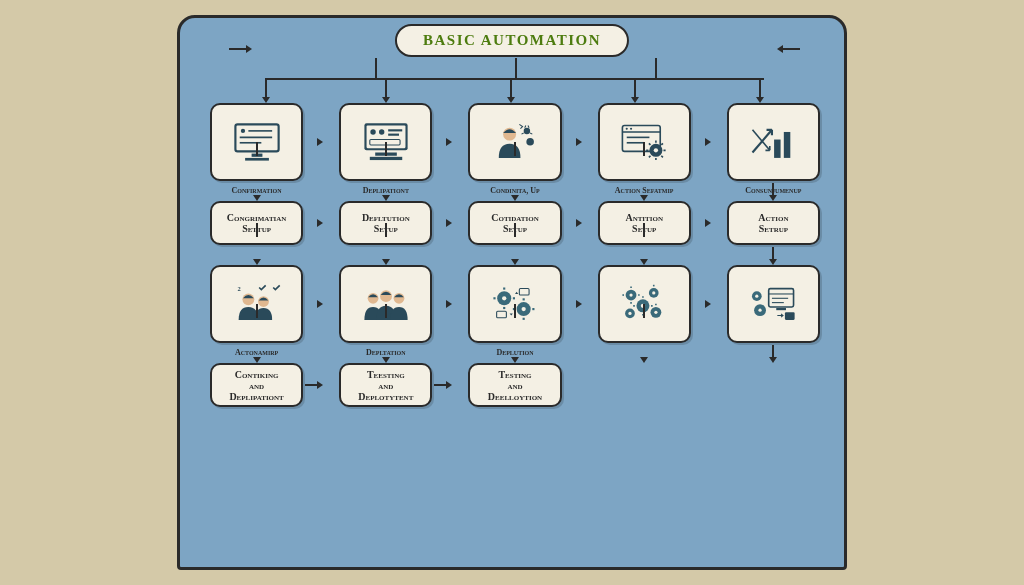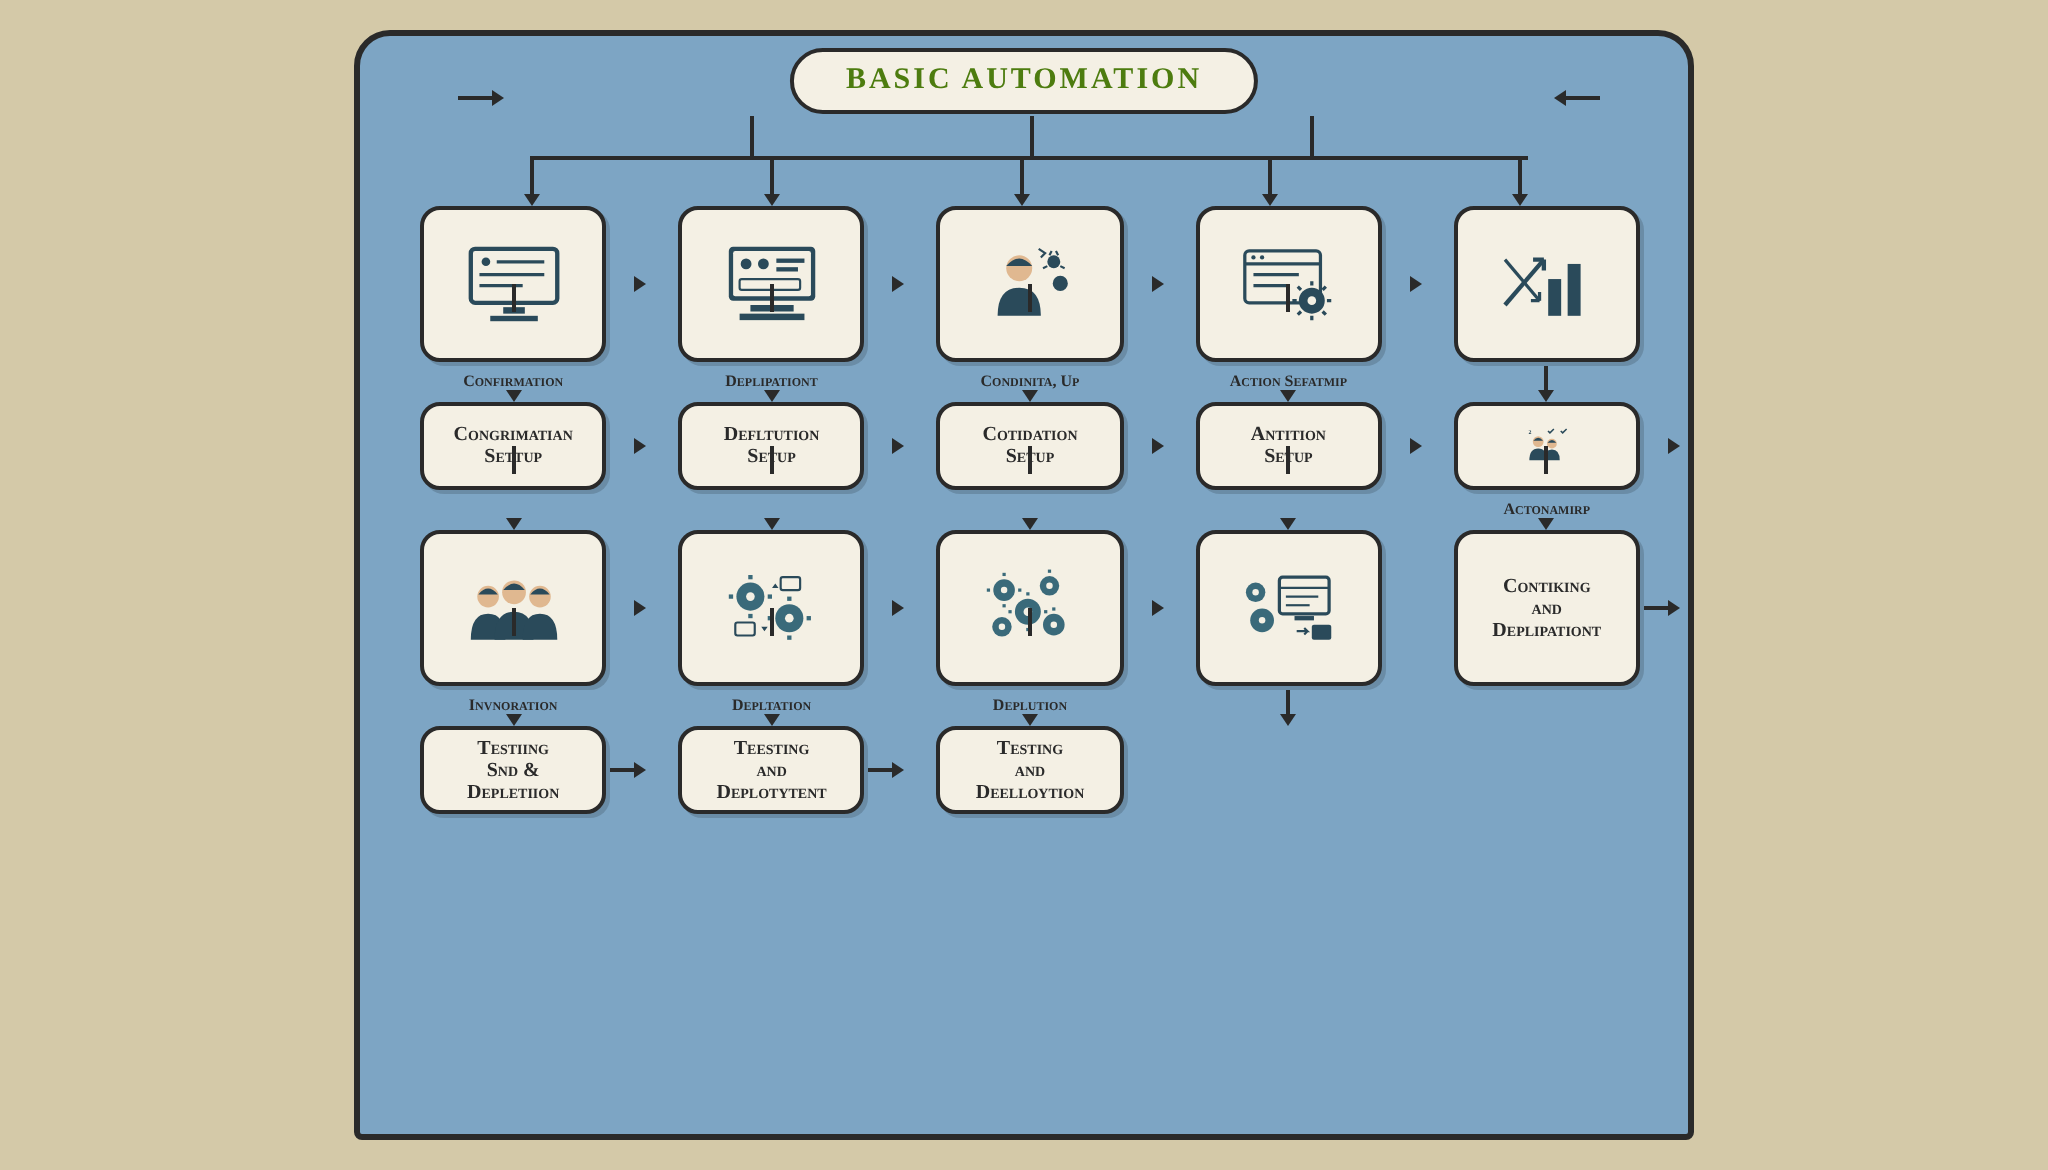--- a/index.html
+++ b/index.html
@@ -290,20 +290,26 @@
       <span style="white-space:pre-line;">Cotidation
 Setup</span>
       <span class="dn-head"></span>
     </div>
     <div class="card label-card arrow-r arrow-d">
       <span class="small-cap">Action Sefatmip</span>
       <span style="white-space:pre-line;">Antition
 Setup</span>
       <span class="dn-head"></span>
     </div>
+    <div class="card label-card arrow-d">
+      <span class="small-cap">Consunjumenup</span>
+      <span style="white-space:pre-line;">Action
+Setrup</span>
+      <span class="dn-head"></span>
+    </div>
 
     <div class="card icon-card arrow-r arrow-d">
       <span class="dn-head"></span>
       <svg class="icon-svg" viewBox="0 0 100 80">
         <circle cx="34" cy="32" r="11" fill="#e0b890"></circle>
         <path d="M24 30 q10 -12 20 0" fill="#2a4a5a"></path>
         <path d="M16 70 q0 -24 18 -24 q18 0 18 24 z" fill="#2a4a5a"></path>
         <circle cx="62" cy="36" r="10" fill="#e0b890"></circle>
         <path d="M53 34 q9 -11 18 0" fill="#2a4a5a"></path>
         <path d="M46 70 q0 -22 16 -22 q16 0 16 22 z" fill="#2a4a5a"></path>
@@ -400,26 +406,20 @@
       </svg>
     </div>
 
     <div class="card label-card arrow-r">
       <span class="small-cap">Actonamirp</span>
       <span style="white-space:pre-line;">Contiking
 and
 Deplipationt</span>
     </div>
     <div class="card label-card arrow-r">
-      <span class="small-cap">Invnoration</span>
-      <span style="white-space:pre-line;">Testiing
-Snd &amp;
-Depletiion</span>
-    </div>
-    <div class="card label-card arrow-r">
       <span class="small-cap">Depltation</span>
       <span style="white-space:pre-line;">Teesting
 and
 Deplotytent</span>
     </div>
     <div class="card label-card">
       <span class="small-cap">Deplution</span>
       <span style="white-space:pre-line;text-align:center;">Testing
 and
 Deelloytion</span>

